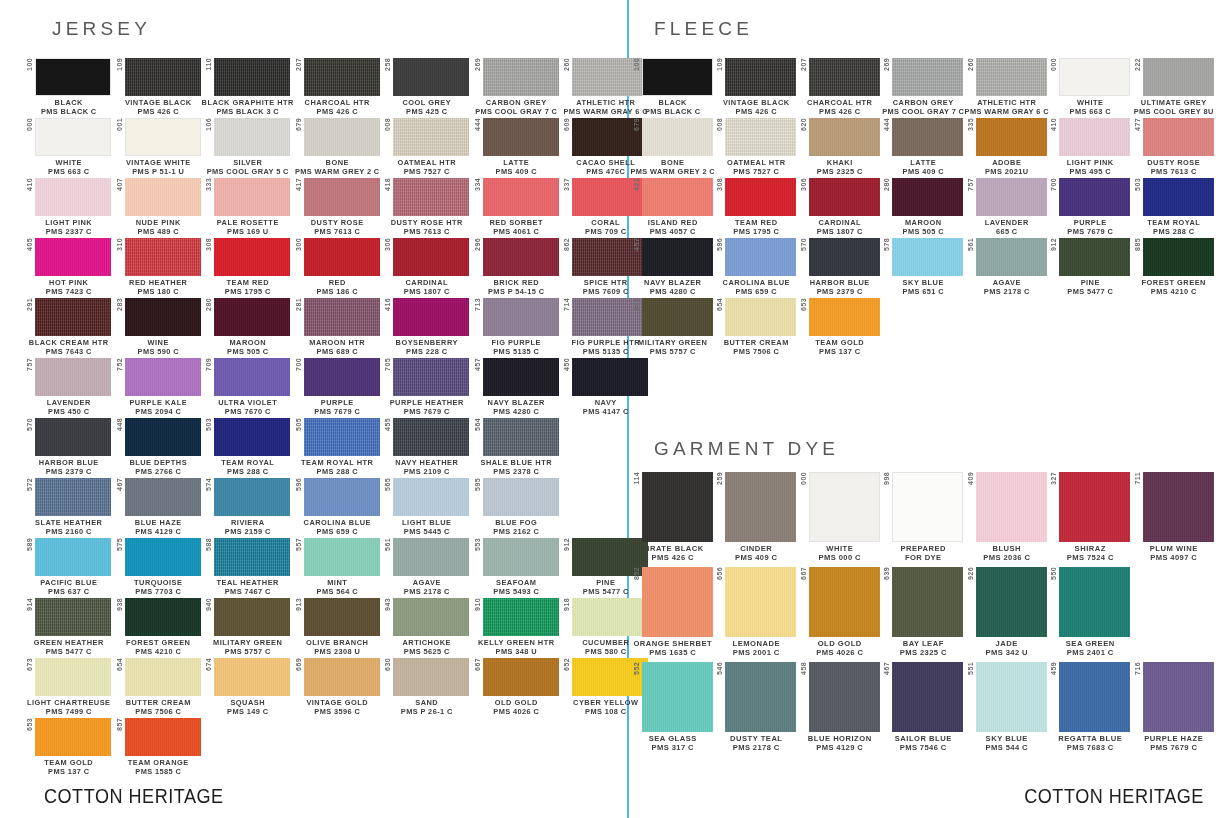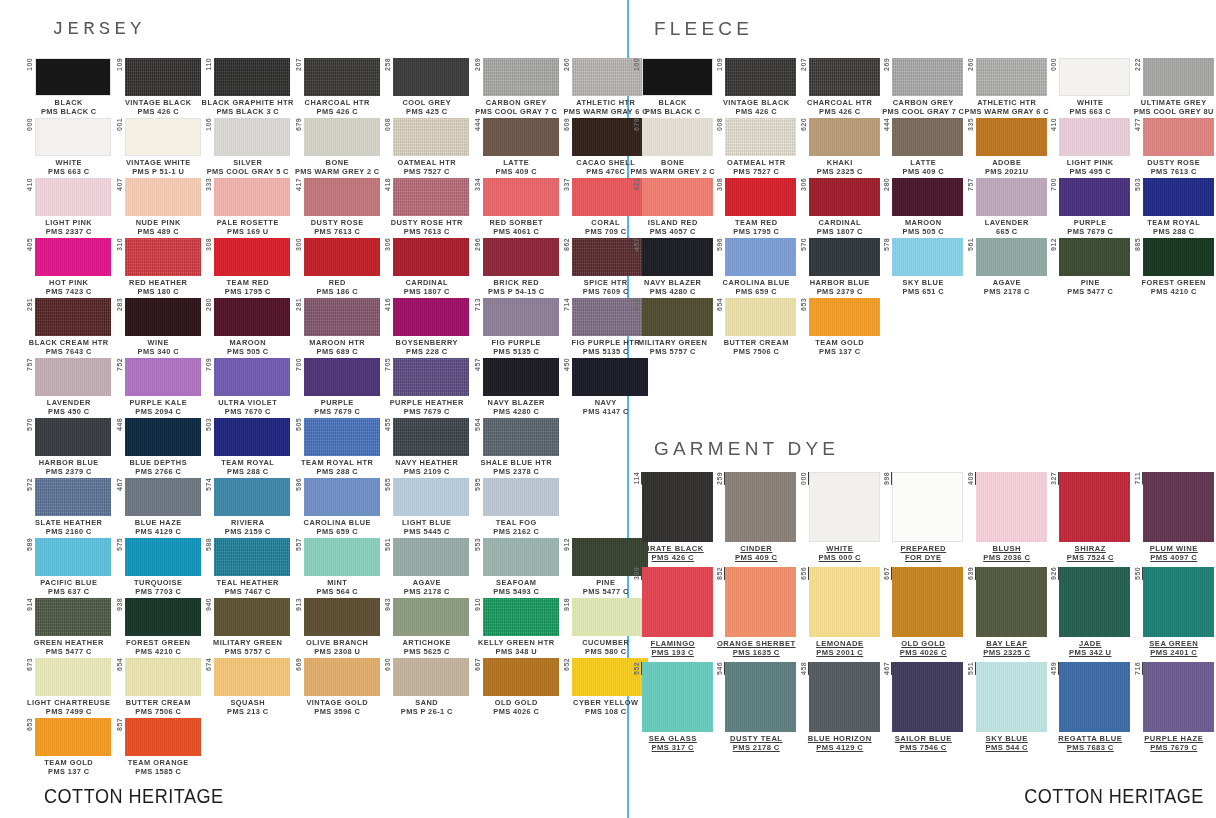--- a/index.html
+++ b/index.html
@@ -112,37 +112,37 @@
   .grid-jersey .chip{width:76px;height:38px;}
   .grid-jersey .row{height:60px;}
   .grid-jersey .nm,.grid-jersey .pm{font-size:7.4px;}
 
   .grid-fleece .swatch-cell{width:83.5px;}
   .grid-fleece .chip{width:71px;height:38px;}
   .grid-fleece .row{height:60px;}
   .grid-fleece .nm,.grid-fleece .pm{font-size:7.4px;}
 
   
-  .grid-gd .swatch-cell{width:83.5px;text-decoration:underline;}
+  .grid-gd .swatch-cell{width:83.5px;}
   .grid-gd .chip{width:71px;height:70px;}
   .grid-gd .row{height:95px;}
   .grid-gd .nm,.grid-gd .pm{font-size:7.6px;}
 
   .brand{
     font-size:21px;
     letter-spacing:.6px;
     font-weight:400;
     color:#1d1d1d;
     font-family:"Liberation Sans", sans-serif;
     transform:scaleX(.86);
   }
   .brand-left{position:absolute;left:44px;bottom:10px;transform-origin:left bottom;}
   .brand-right{position:absolute;right:12px;bottom:10px;transform-origin:right bottom;}
 
-  .jersey-title{position:absolute;left:52px;top:18px;font-family:Liberation Mono, monospace;}
+  .jersey-title{position:absolute;left:52px;top:18px;}
   .jersey-grid{position:absolute;left:24px;top:58px;}
   .fleece-title{position:absolute;left:25px;top:18px;}
   .fleece-grid{position:absolute;left:2px;top:58px;}
   .gd-title{position:absolute;left:25px;top:438px;}
   .gd-grid{position:absolute;left:2px;top:472px;}
 </style>
 </head>
 <body>
 
 <div class="page">
@@ -451,21 +451,21 @@
               <span class="pm">PMS 7643 C</span>
             </div>
           </div>
           <div class="swatch-cell">
             <div class="swatch-top">
               <span class="code">283</span>
               <div class="chip tex" style="background: rgb(45, 21, 25);"></div>
             </div>
             <div class="labels">
               <span class="nm">WINE</span>
-              <span class="pm">PMS 340 C</span>
+              <span class="pm">PMS 590 C</span>
             </div>
           </div>
           <div class="swatch-cell">
             <div class="swatch-top">
               <span class="code">280</span>
               <div class="chip tex" style="background: rgb(81, 18, 39);"></div>
             </div>
             <div class="labels">
               <span class="nm">MAROON</span>
               <span class="pm">PMS 505 C</span>
@@ -696,21 +696,21 @@
               <span class="nm">LIGHT BLUE</span>
               <span class="pm">PMS 5445 C</span>
             </div>
           </div>
           <div class="swatch-cell">
             <div class="swatch-top">
               <span class="code">595</span>
               <div class="chip tex" style="background: rgb(188, 199, 209);"></div>
             </div>
             <div class="labels">
-              <span class="nm">TEAL FOG</span>
+              <span class="nm">BLUE FOG</span>
               <span class="pm">PMS 2162 C</span>
             </div>
           </div>
         </div>
         <div class="row">
           <div class="swatch-cell">
             <div class="swatch-top">
               <span class="code">589</span>
               <div class="chip tex" style="background: rgb(92, 192, 221);"></div>
             </div>
@@ -873,21 +873,21 @@
               <span class="pm">PMS 7506 C</span>
             </div>
           </div>
           <div class="swatch-cell">
             <div class="swatch-top">
               <span class="code">674</span>
               <div class="chip tex" style="background: rgb(243, 196, 120);"></div>
             </div>
             <div class="labels">
               <span class="nm">SQUASH</span>
-              <span class="pm">PMS 213 C</span>
+              <span class="pm">PMS 149 C</span>
             </div>
           </div>
           <div class="swatch-cell">
             <div class="swatch-top">
               <span class="code">669</span>
               <div class="chip tex" style="background: rgb(224, 172, 105);"></div>
             </div>
             <div class="labels">
               <span class="nm">VINTAGE GOLD</span>
               <span class="pm">PMS 3596 C</span>
@@ -1345,30 +1345,20 @@
             </div>
             <div class="labels">
               <span class="nm">PLUM WINE</span>
               <span class="pm">PMS 4097 C</span>
             </div>
           </div>
         </div>
         <div class="row">
           <div class="swatch-cell">
             <div class="swatch-top">
-              <span class="code">309</span>
-              <div class="chip tex" style="background: rgb(227, 67, 81);"></div>
-            </div>
-            <div class="labels">
-              <span class="nm">FLAMINGO</span>
-              <span class="pm">PMS 193 C</span>
-            </div>
-          </div>
-          <div class="swatch-cell">
-            <div class="swatch-top">
               <span class="code">852</span>
               <div class="chip tex" style="background: rgb(240, 144, 106);"></div>
             </div>
             <div class="labels">
               <span class="nm">ORANGE SHERBET</span>
               <span class="pm">PMS 1635 C</span>
             </div>
           </div>
           <div class="swatch-cell">
             <div class="swatch-top">

